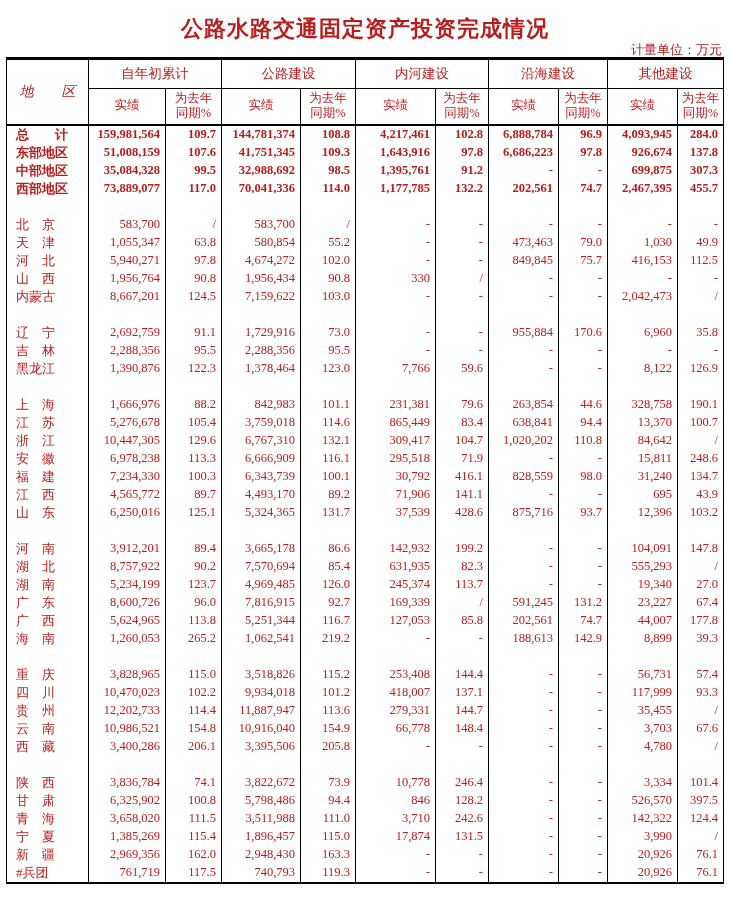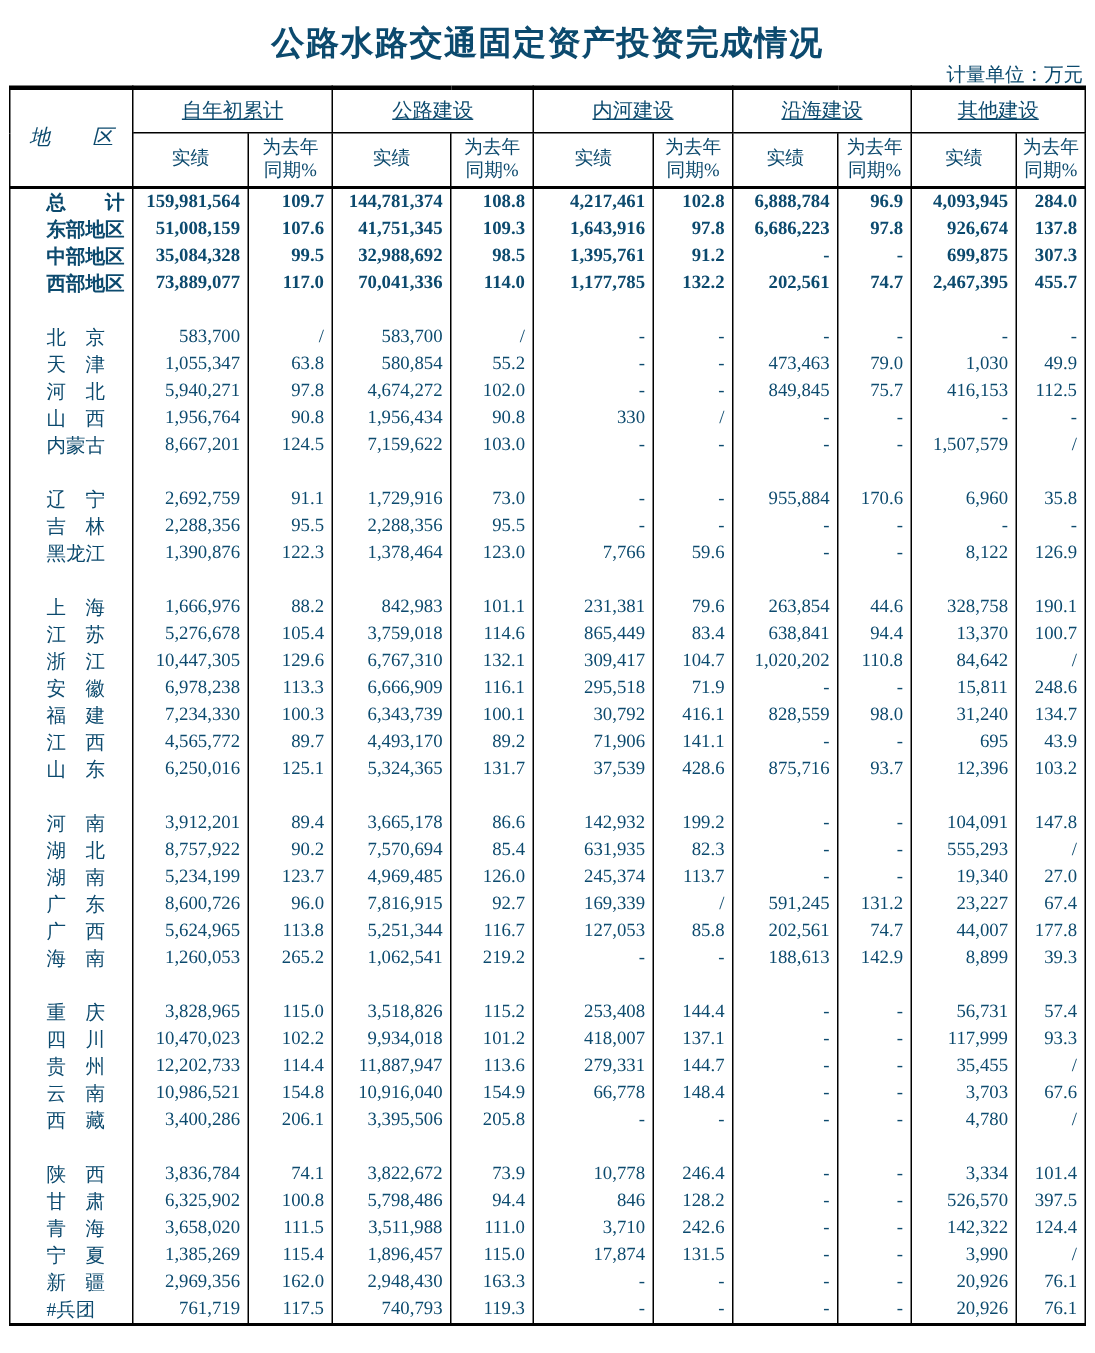--- a/index.html
+++ b/index.html
@@ -3,21 +3,21 @@
 <meta charset="utf-8">
 <style>
   * { margin:0; padding:0; box-sizing:border-box; }
   html,body { background:#888; }
   .page {
     position:relative;
     width:730px; height:902px;
     margin:0 auto;
     background:#ffffff;
     font-family:"Liberation Serif", serif;
-    color:#0c4a6e;
+    color:#b91c1c;
     overflow:hidden;
   }
   .title {
     position:absolute; top:14px; left:0; width:730px;
     text-align:center;
     font-size:22px; font-weight:bold;
     letter-spacing:1px;
   }
   .unit-note {
     position:absolute; top:41px; right:8px;
@@ -40,21 +40,20 @@
     font-weight:normal;
     overflow:hidden;
     white-space:nowrap;
   }
   th.group-head {
     height:30px;
     border-bottom:1px solid #000;
     font-size:13.5px;
     text-align:center;
     vertical-align:middle;
-    text-decoration:underline;
   }
   th.region-head {
     font-size:14px;
     text-align:center;
     vertical-align:middle;
     font-style:italic;
   }
   th.sub-head {
     height:36px;
     font-size:12.5px;
@@ -62,21 +61,21 @@
     vertical-align:middle;
     white-space:normal;
     word-break:break-all;
     line-height:1.25;
     padding:0 3px;
   }
   tbody tr { height:18px; }
   tbody tr.spacer { height:18px; }
   td.name {
     font-size:13px;
-    padding-left:24px;
+    padding-left:9px;
     vertical-align:middle;
   }
   td.num {
     font-size:12.5px;
     text-align:right;
     padding-right:5px;
     vertical-align:middle;
   }
   tr.bold td { font-weight:bold; }
 </style>
@@ -244,21 +243,21 @@
         <tr>
           <td class="name">内蒙古</td>
           <td class="num">8,667,201</td>
           <td class="num">124.5</td>
           <td class="num">7,159,622</td>
           <td class="num">103.0</td>
           <td class="num">-</td>
           <td class="num">-</td>
           <td class="num">-</td>
           <td class="num">-</td>
-          <td class="num">1,507,579</td>
+          <td class="num">2,042,473</td>
           <td class="num">/</td>
         </tr>
         <tr class="spacer">
           <td></td>
           <td></td>
           <td></td>
           <td></td>
           <td></td>
           <td></td>
           <td></td>

